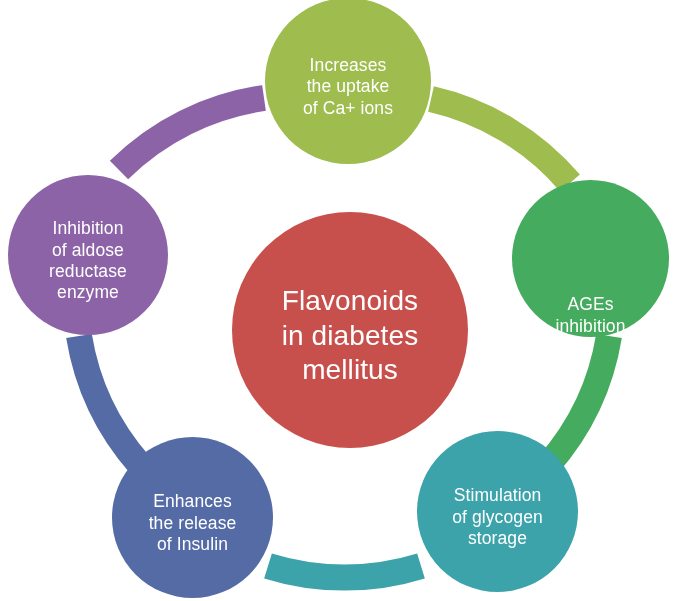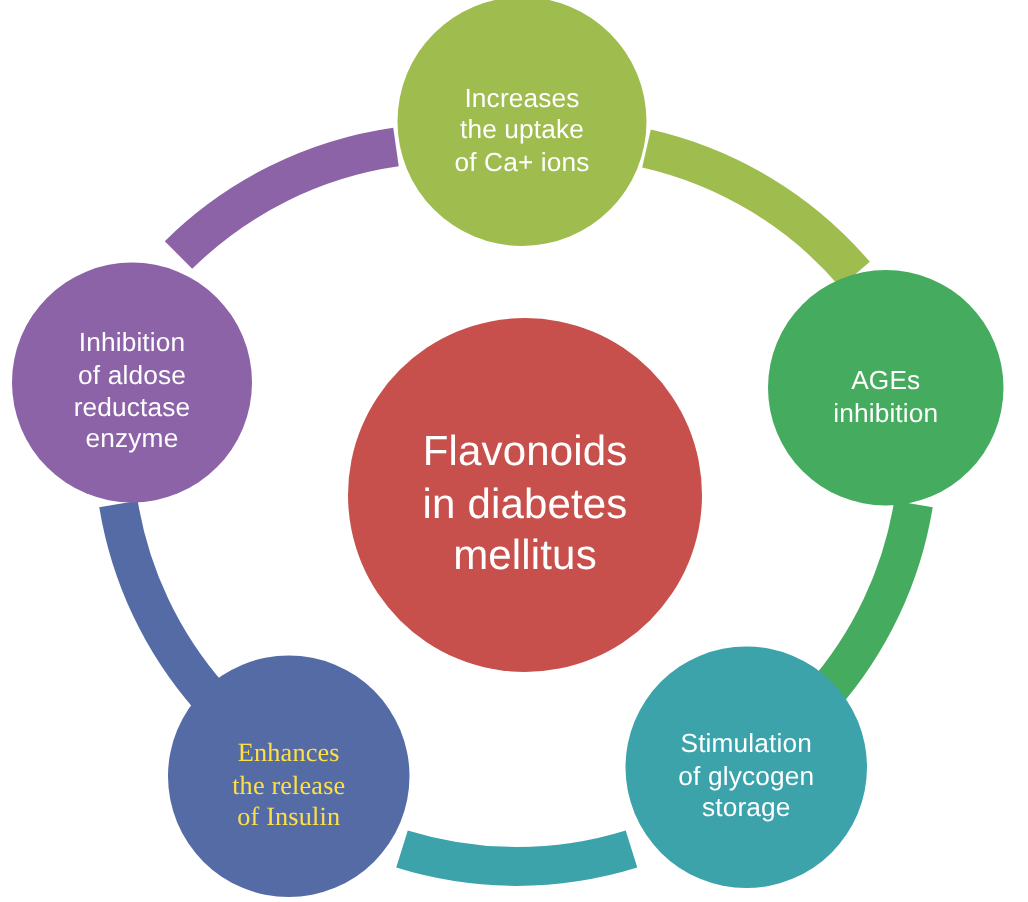--- a/index.html
+++ b/index.html
@@ -64,20 +64,21 @@
     left: 265px;
     top: -2px;
     width: 166px;
     height: 166px;
   }
   #node-ages-inhibition {
     left: 512px;
     top: 180px;
     width: 157px;
     height: 157px;
+    align-items: flex-end;
   }
   #node-glycogen-storage {
     left: 417px;
     top: 431px;
     width: 161px;
     height: 161px;
   }
   #node-insulin-release {
     left: 112px;
     top: 437px;
@@ -118,21 +119,21 @@
   </div>
 
   <div class="node satellite" id="node-ages-inhibition" style="background: rgb(69, 171, 94); color: rgb(255, 255, 255);">
     <span class="node-label">AGEs<br>inhibition</span>
   </div>
 
   <div class="node satellite" id="node-glycogen-storage" style="background: rgb(60, 163, 171); color: rgb(255, 255, 255);">
     <span class="node-label">Stimulation<br>of glycogen<br>storage</span>
   </div>
 
-  <div class="node satellite" id="node-insulin-release" style="background: rgb(84, 107, 165); color: #fde047; font-family: Liberation Serif, serif;">
+  <div class="node satellite" id="node-insulin-release" style="background: rgb(84, 107, 165); color: #ffffff;">
     <span class="node-label">Enhances<br>the release<br>of Insulin</span>
   </div>
 
   <div class="node satellite" id="node-aldose-reductase" style="background: rgb(141, 99, 168); color: rgb(255, 255, 255);">
     <span class="node-label">Inhibition<br>of aldose<br>reductase<br>enzyme</span>
   </div>
 
   <div class="node" id="node-center" style="background: rgb(200, 80, 76); color: rgb(255, 255, 255);">
     <span class="node-label">Flavonoids<br>in diabetes<br>mellitus</span>
   </div>

